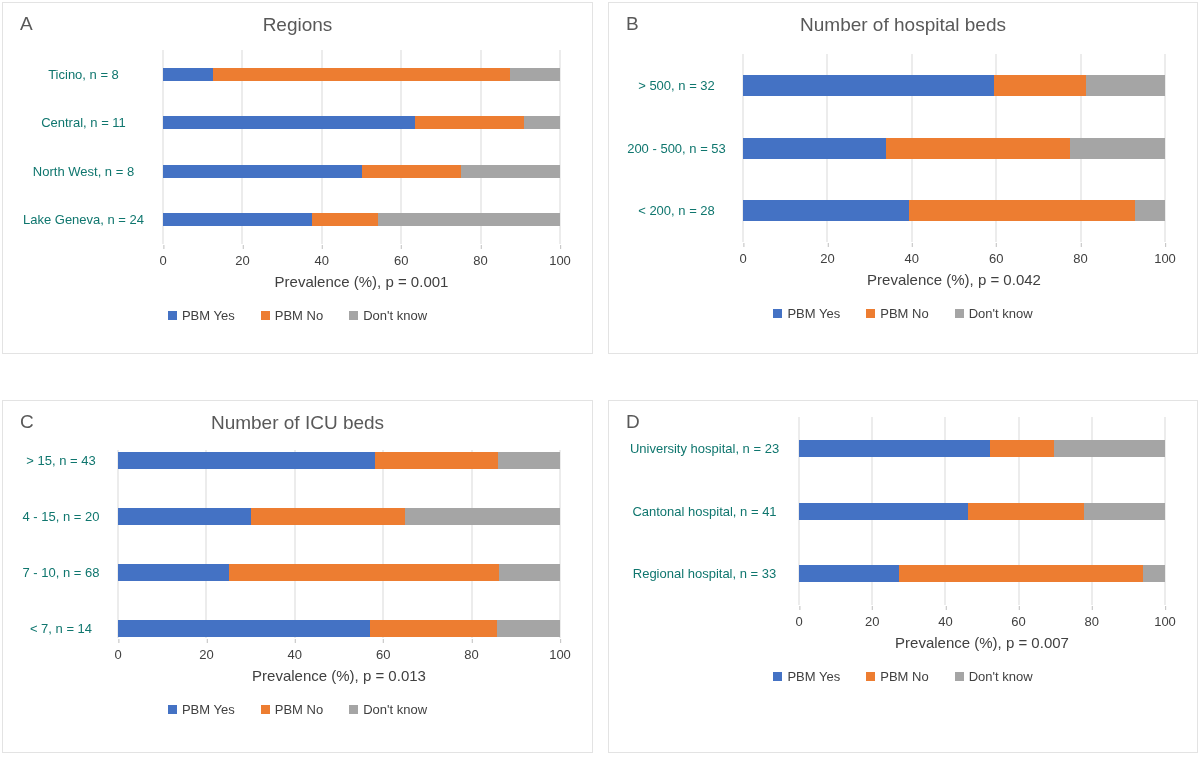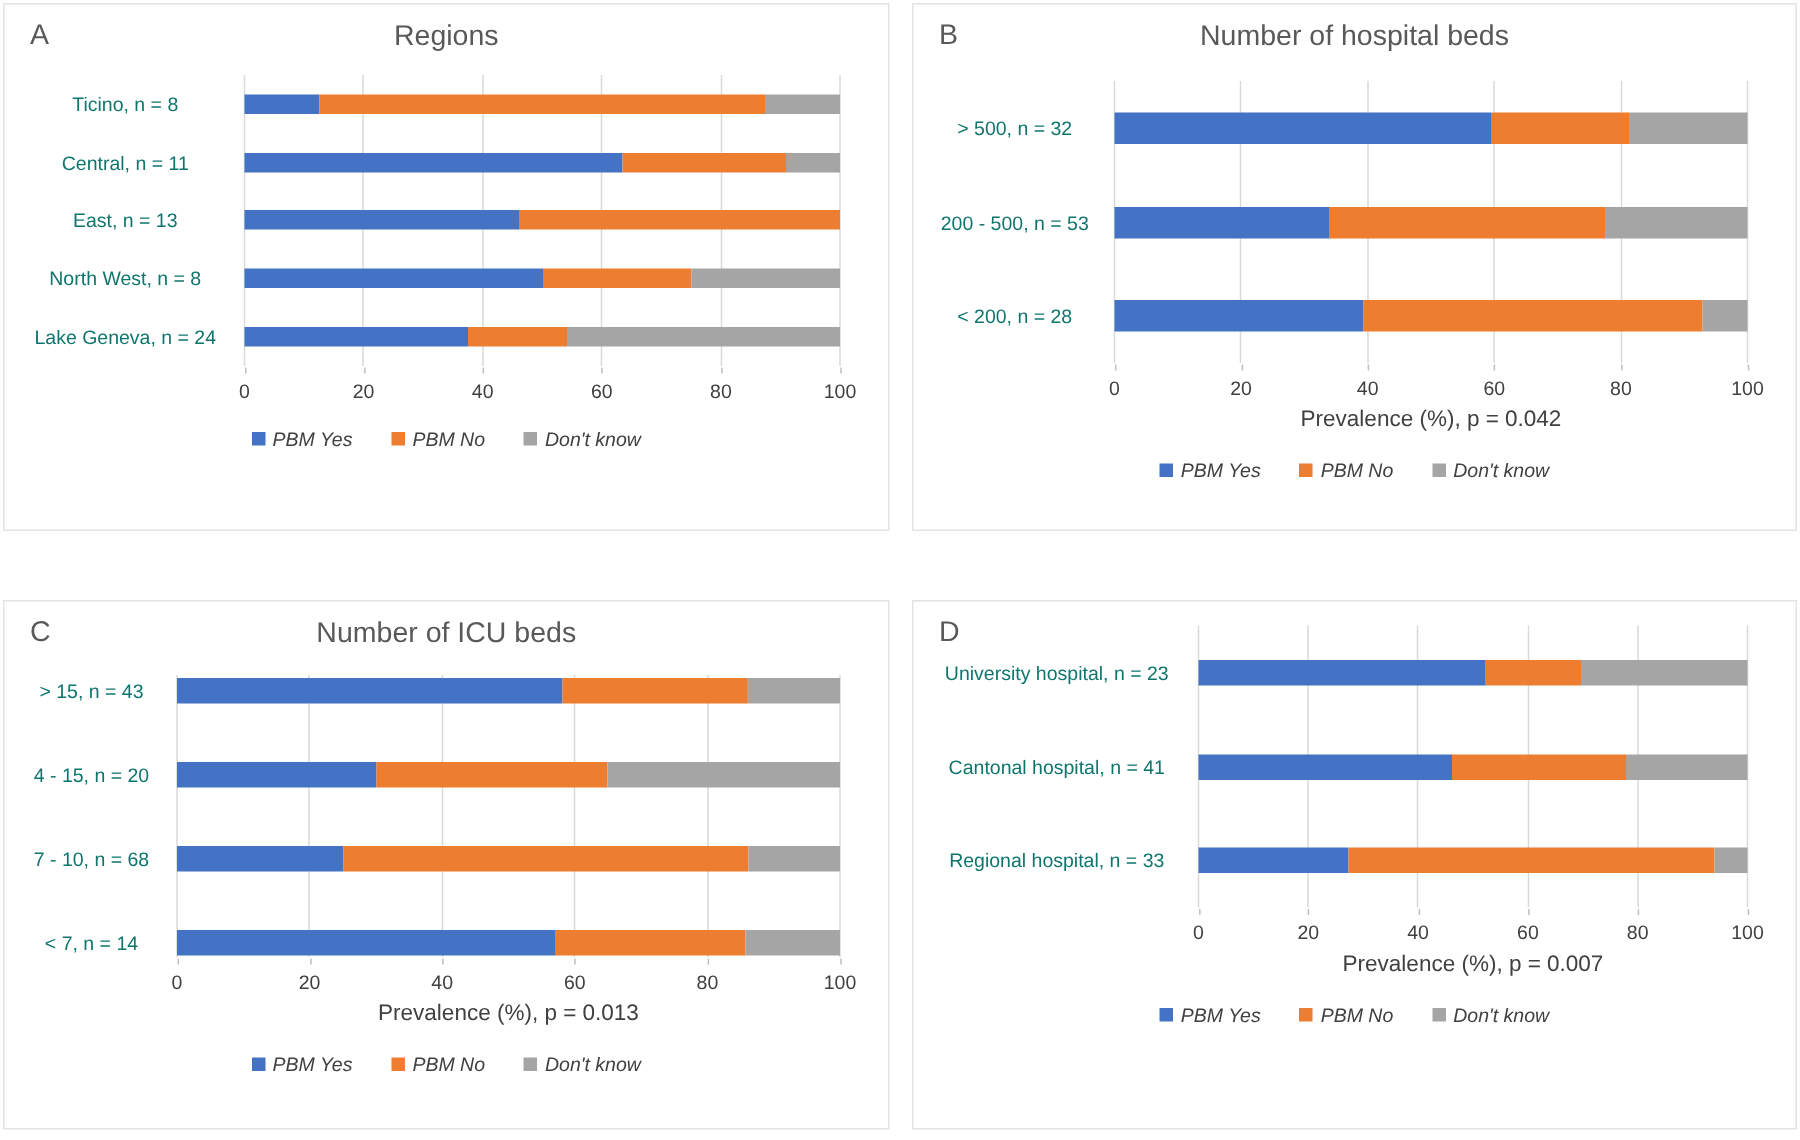--- a/index.html
+++ b/index.html
@@ -115,21 +115,20 @@
     display: flex;
     justify-content: center;
     align-items: center;
     gap: 26px;
     margin-top: 18px;
   }
   .legend-item {
     display: flex;
     align-items: center;
     gap: 5px;
-    font-style: italic;
   }
   .legend-marker {
     width: 9px; height: 9px;
     display: inline-block;
     flex: none;
   }
   .legend-label {
     font-size: 13px;
     color: #404040;
     white-space: nowrap;
@@ -162,28 +161,20 @@
         </div>
         <div class="row">
           <div class="cat-label">Central, n = 11</div>
           <div class="track">
             <div class="seg" style="width: 63.6%; background: rgb(68, 114, 196);"></div>
             <div class="seg" style="width: 27.3%; background: rgb(237, 125, 49);"></div>
             <div class="seg" style="width: 9.1%; background: rgb(165, 165, 165);"></div>
           </div>
         </div>
         <div class="row">
-          <div class="cat-label">East, n = 13</div>
-          <div class="track">
-            <div class="seg" style="width: 46.2%; background: rgb(68, 114, 196);"></div>
-            <div class="seg" style="width: 53.8%; background: rgb(237, 125, 49);"></div>
-            <div class="seg" style="width: 0%; background: rgb(165, 165, 165);"></div>
-          </div>
-        </div>
-        <div class="row">
           <div class="cat-label">North West, n = 8</div>
           <div class="track">
             <div class="seg" style="width: 50%; background: rgb(68, 114, 196);"></div>
             <div class="seg" style="width: 25%; background: rgb(237, 125, 49);"></div>
             <div class="seg" style="width: 25%; background: rgb(165, 165, 165);"></div>
           </div>
         </div>
         <div class="row">
           <div class="cat-label">Lake Geneva, n = 24</div>
           <div class="track">
@@ -194,20 +185,21 @@
         </div>
       </div>
     <div class="xaxis">
         <span class="tick" style="left: 0%;">0</span>
         <span class="tick" style="left: 20%;">20</span>
         <span class="tick" style="left: 40%;">40</span>
         <span class="tick" style="left: 60%;">60</span>
         <span class="tick" style="left: 80%;">80</span>
         <span class="tick" style="left: 100%;">100</span>
       </div>
+    <div class="xlabel">Prevalence (%), p = 0.001</div>
     <div class="legend">
         <div class="legend-item">
           <span class="legend-marker" style="background: rgb(68, 114, 196);"></span>
           <span class="legend-label">PBM Yes</span>
         </div>
         <div class="legend-item">
           <span class="legend-marker" style="background: rgb(237, 125, 49);"></span>
           <span class="legend-label">PBM No</span>
         </div>
         <div class="legend-item">

